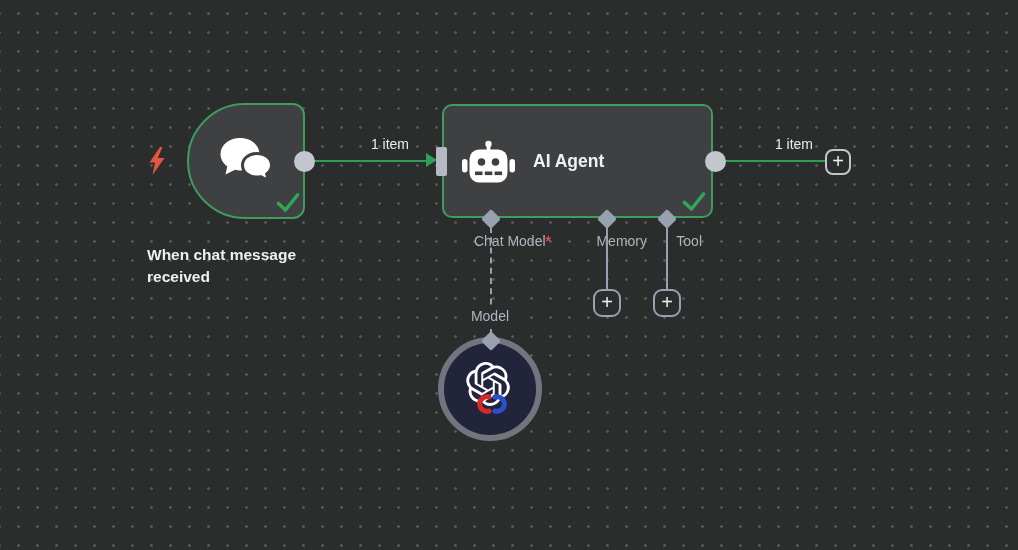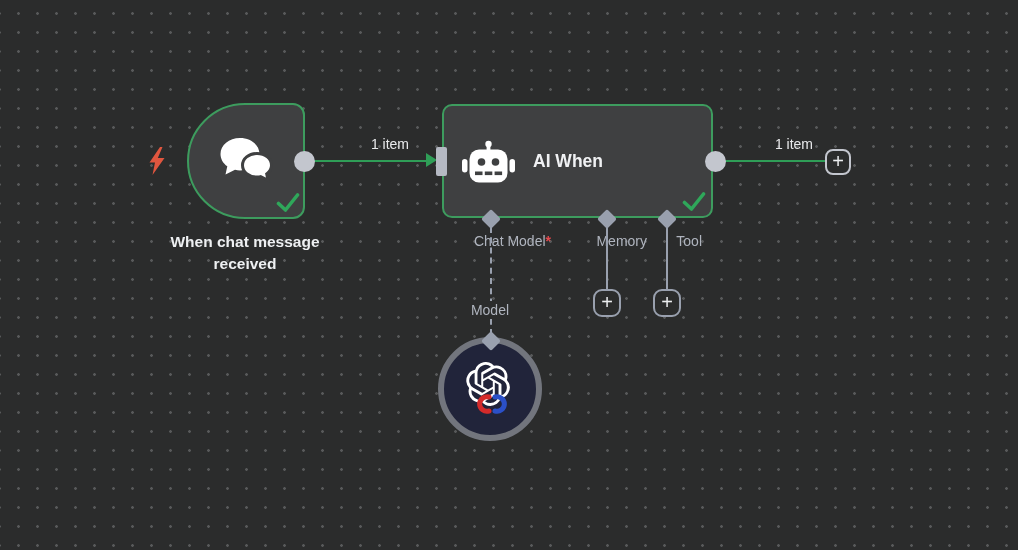--- a/index.html
+++ b/index.html
@@ -94,28 +94,30 @@
   }
   .required-marker { color: #e5484d; font-weight: bold; }
   .link-label {
     position: absolute;
     text-align: center;
     color: #b0b5bf;
     font-size: 14px;
     background: #2b2c2c;
     padding: 1px 3px;
     z-index: 3;
+    margin-top: 6px;
   }
   .node-caption {
     position: absolute;
-    text-align: center;
+    text-align: left;
     color: #eef0f2;
     font-weight: bold;
     font-size: 15.5px;
     line-height: 1.4;
+    margin-top: 13px;
   }
   .agent-title {
     position: absolute;
     left: 533px; top: 151px;
     color: #f0f1f3;
     font-size: 17.5px;
     font-weight: bold;
   }
 
   
@@ -187,21 +189,21 @@
     <rect x="8.5" y="9.5" width="38" height="33" rx="9.5" fill="#ffffff"></rect>
     <rect x="1" y="19" width="5.5" height="13.5" rx="2.75" fill="#ffffff"></rect>
     <rect x="48.5" y="19" width="5.5" height="13.5" rx="2.75" fill="#ffffff"></rect>
     <circle cx="20.5" cy="22" r="3.8" fill="#3f4041"></circle>
     <circle cx="34.5" cy="22" r="3.8" fill="#3f4041"></circle>
     <rect x="14" y="31.5" width="7.5" height="3.6" fill="#3f4041"></rect>
     <rect x="23.8" y="31.5" width="7.5" height="3.6" fill="#3f4041"></rect>
     <rect x="33.6" y="31.5" width="7.5" height="3.6" fill="#3f4041"></rect>
   </svg>
 
-  <div class="agent-title">AI When</div>
+  <div class="agent-title">AI Agent</div>
 
   <svg class="icon" style="left:682px; top:191px;" width="24" height="21" viewBox="0 0 24 21">
     <path d="M2.5 11.5 L9.5 18 L21.5 3" fill="none" stroke="#2fa75a" stroke-width="3.6" stroke-linecap="round" stroke-linejoin="round"></path>
   </svg>
 
   <div class="endpoint-circle" style="left:705px; top:151px;"></div>
 
   <div class="diamond" style="left:484px; top:212px;"></div>
   <div class="diamond" style="left:600px; top:212px;"></div>
   <div class="diamond" style="left:660px; top:212px;"></div>

